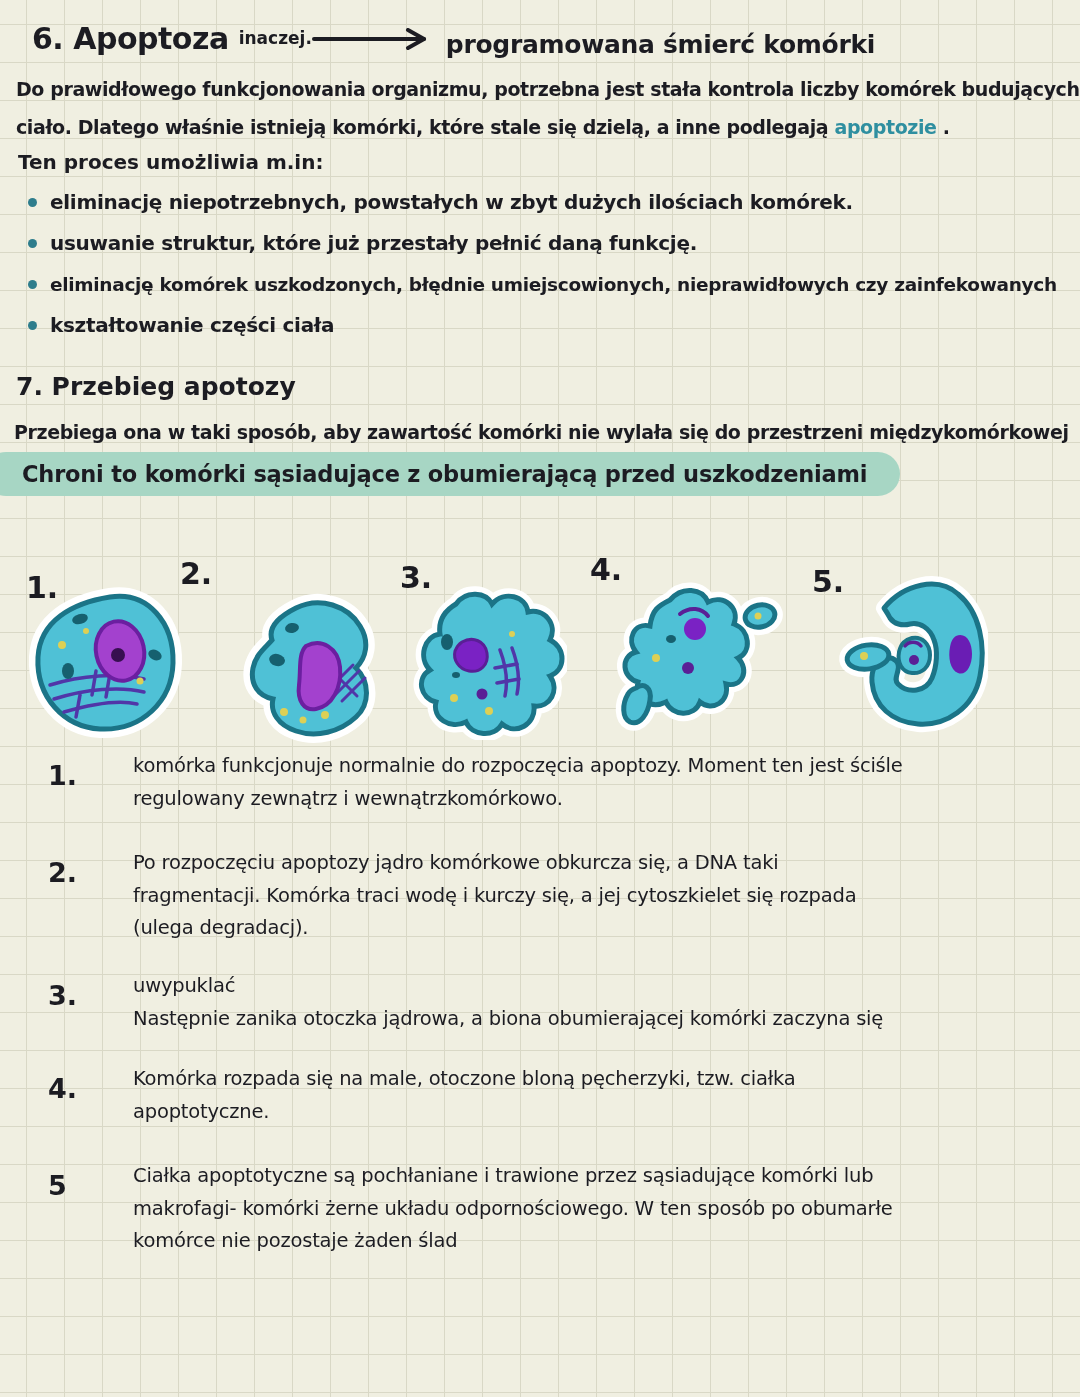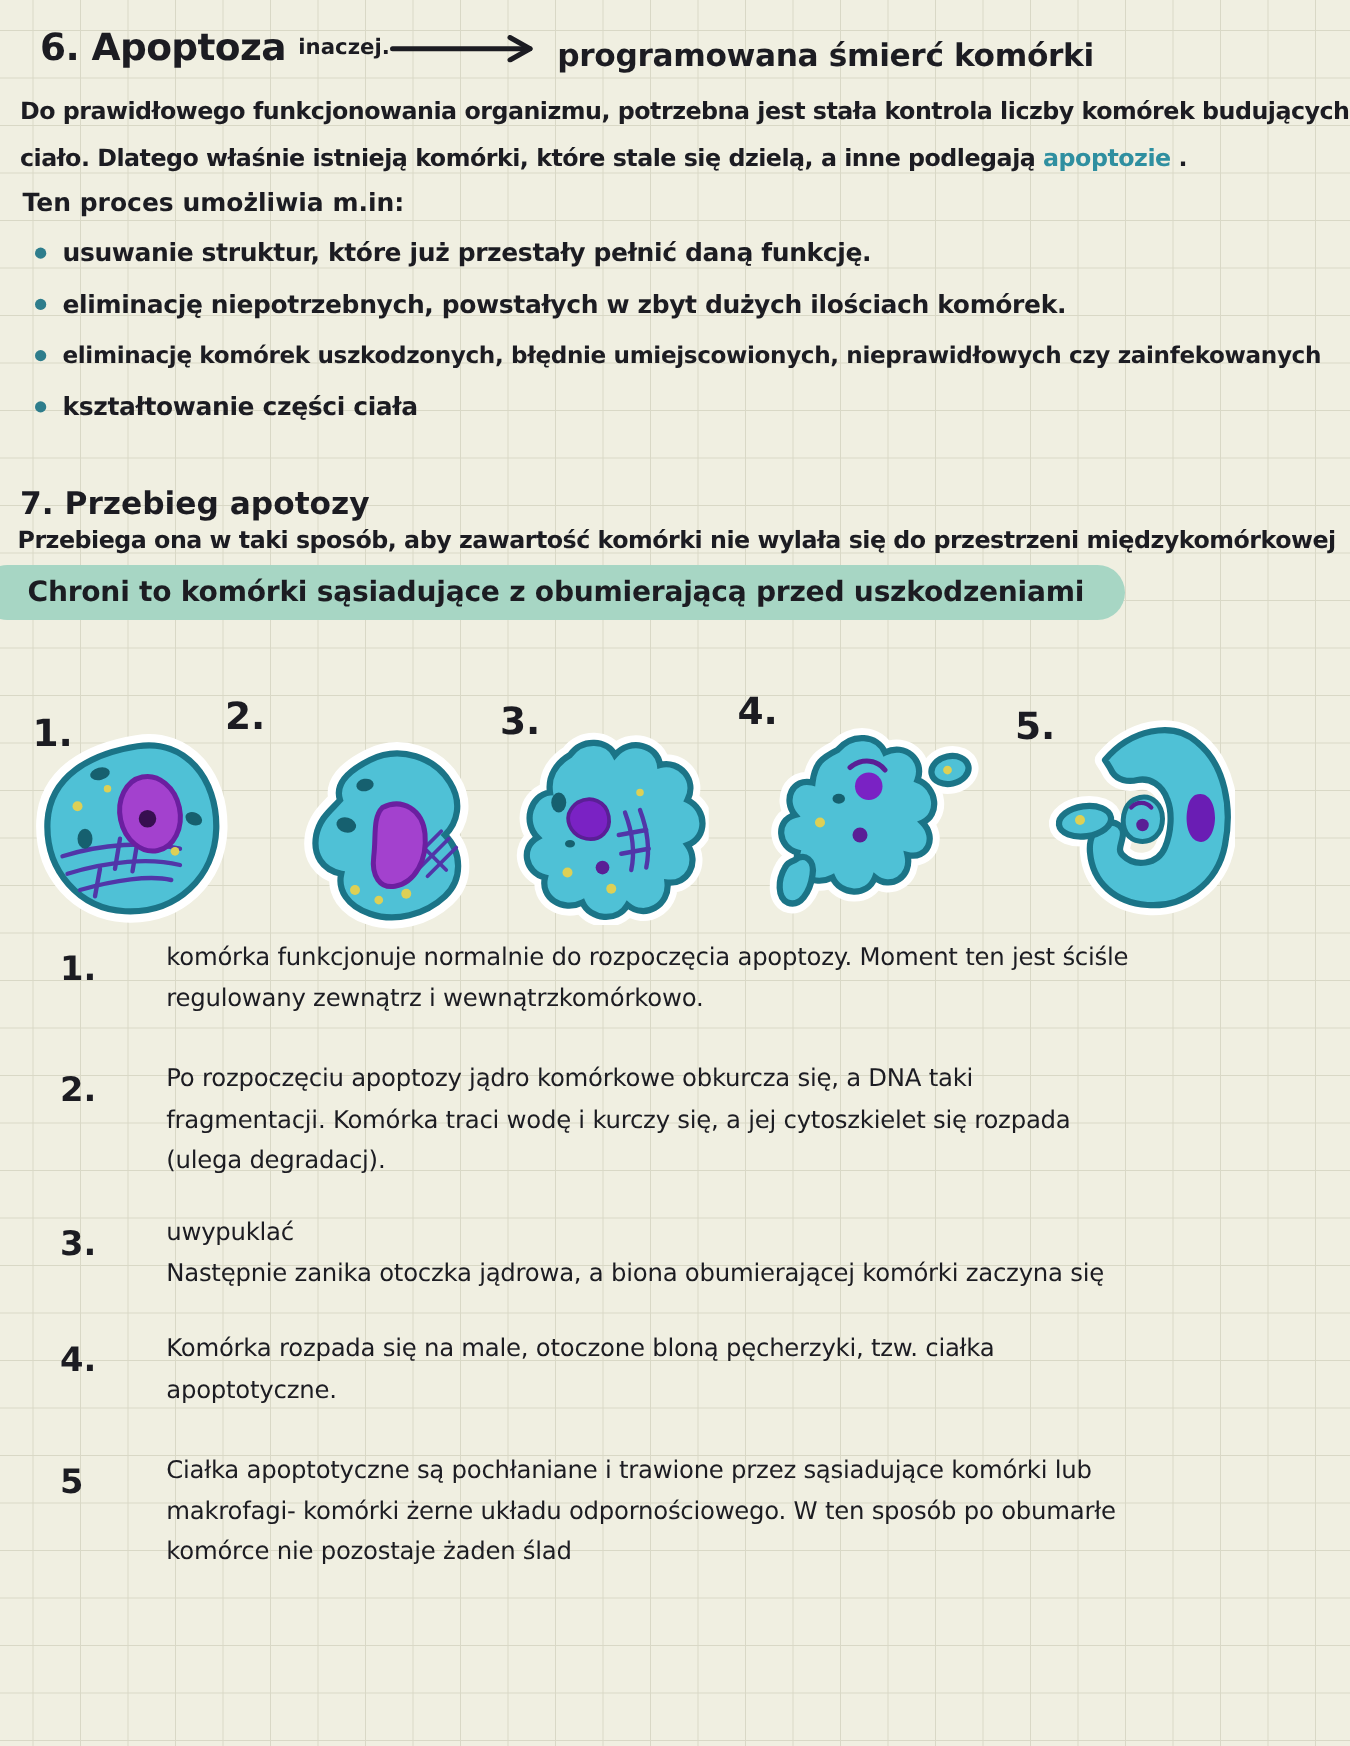--- a/index.html
+++ b/index.html
@@ -24,21 +24,21 @@
   .accent{color:#2f8fa0;}
   .process-line{position:absolute;top:150px;left:18px;font-size:20px;font-weight:bold;}
   
   .bullets{position:absolute;top:182px;left:26px;width:1050px;list-style:none;margin:0;padding:0;}
   .bullets li{position:relative;padding-left:24px;font-size:20px;font-weight:bold;
               line-height:41px;white-space:nowrap;letter-spacing:-0.3px;}
   .bullets li.small{font-size:18.5px;}
   .bullets li::before{content:"";position:absolute;left:2px;top:16px;width:9px;height:9px;
               border-radius:50%;background:#2e7d8c;}
   
-  .sec7-title{position:absolute;top:388px;left:16px;font-size:25px;font-weight:bold;}
+  .sec7-title{position:absolute;top:372px;left:16px;font-size:25px;font-weight:bold;}
   .sec7-body{position:absolute;top:421px;left:14px;width:1064px;font-size:19px;font-weight:bold;
              letter-spacing:-0.4px;white-space:nowrap;}
   .highlight-bar{position:absolute;top:452px;left:-16px;width:916px;height:44px;
              background:#a7d6c4;border-radius:24px;display:flex;align-items:center;
              padding-left:38px;box-sizing:border-box;}
   .highlight-text{font-size:22.5px;font-weight:bold;letter-spacing:-0.2px;white-space:nowrap;}
   
   .stage-num{position:absolute;font-size:30px;font-weight:bold;}
   .cell{position:absolute;}
   
@@ -68,22 +68,22 @@
     <div>
       <span>ciało. Dlatego właśnie istnieją komórki, które stale się dzielą, a inne podlegają</span>
       <span class="accent">apoptozie</span>
       <span>.</span>
     </div>
   </div>
 
   <div class="process-line">Ten proces umożliwia m.in:</div>
 
   <ul class="bullets">
+    <li>eliminację niepotrzebnych, powstałych w zbyt dużych ilościach komórek.</li>
     <li>usuwanie struktur, które już przestały pełnić daną funkcję.</li>
-    <li>eliminację niepotrzebnych, powstałych w zbyt dużych ilościach komórek.</li>
     <li class="small">eliminację komórek uszkodzonych, błędnie umiejscowionych, nieprawidłowych czy zainfekowanych</li>
     <li>kształtowanie części ciała</li>
   </ul>
 
   <div class="sec7-title">7. Przebieg apotozy</div>
   <div class="sec7-body">Przebiega ona w taki sposób, aby zawartość komórki nie wylała się do przestrzeni międzykomórkowej</div>
   <div class="highlight-bar">
     <span class="highlight-text">Chroni to komórki sąsiadujące z obumierającą przed uszkodzeniami</span>
   </div>
 

